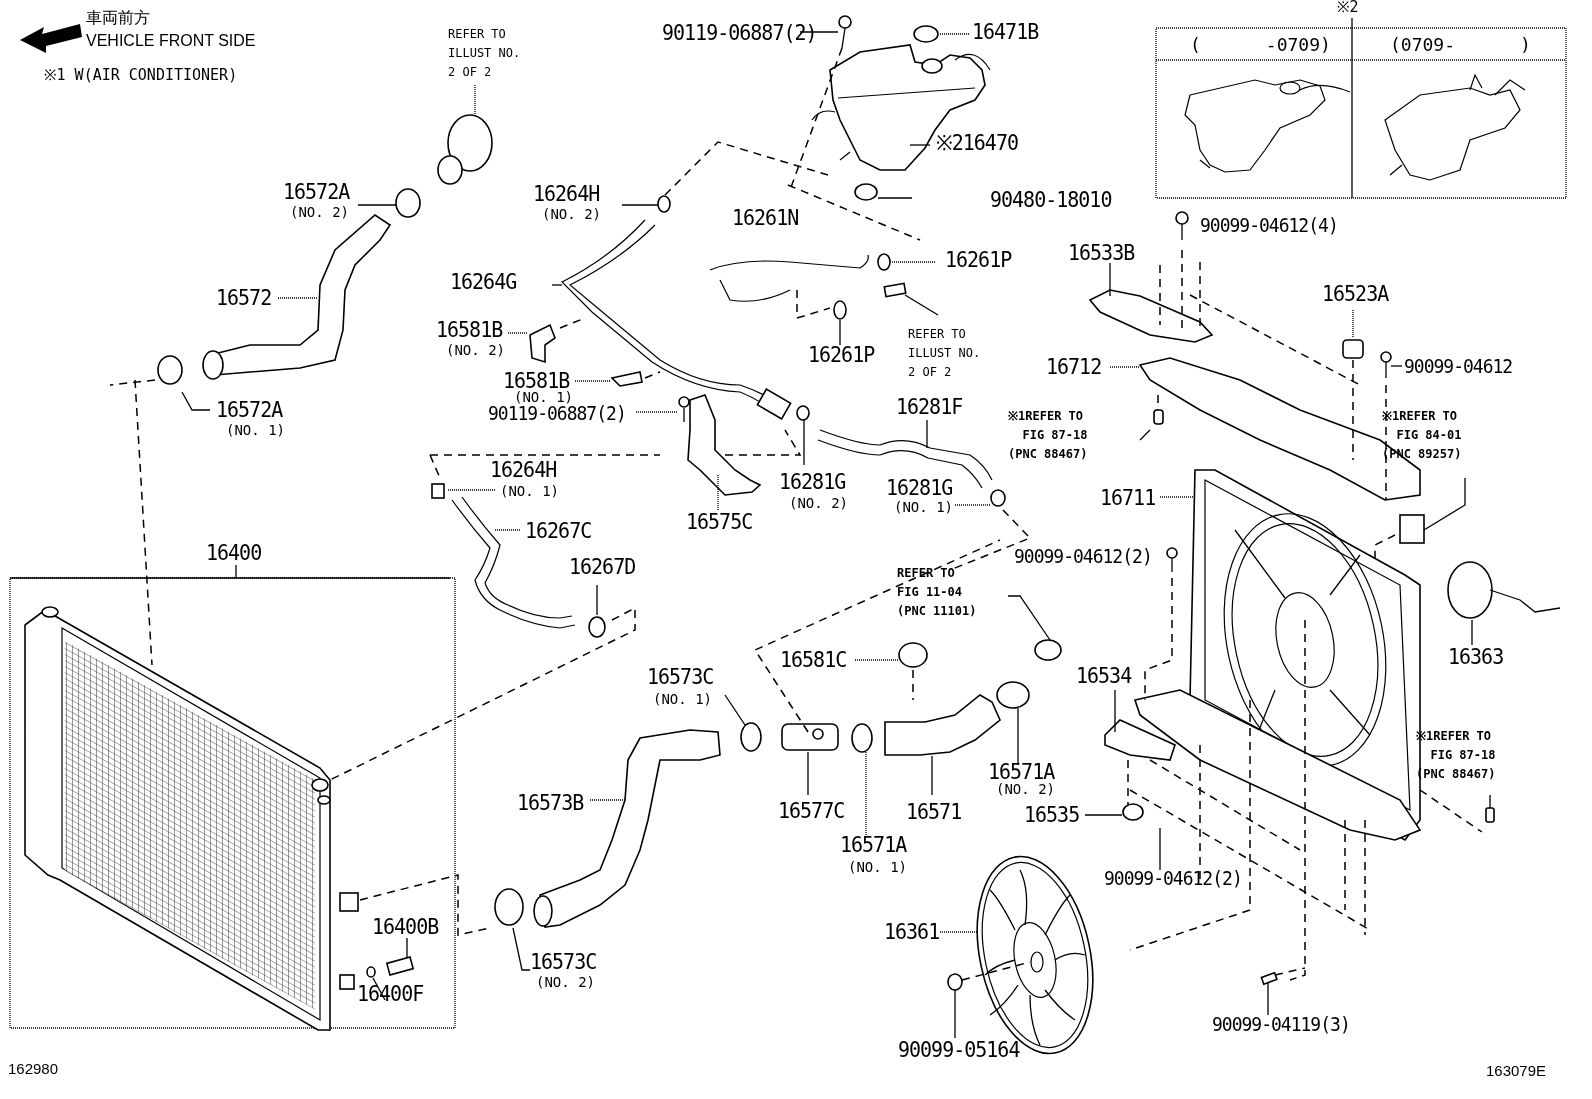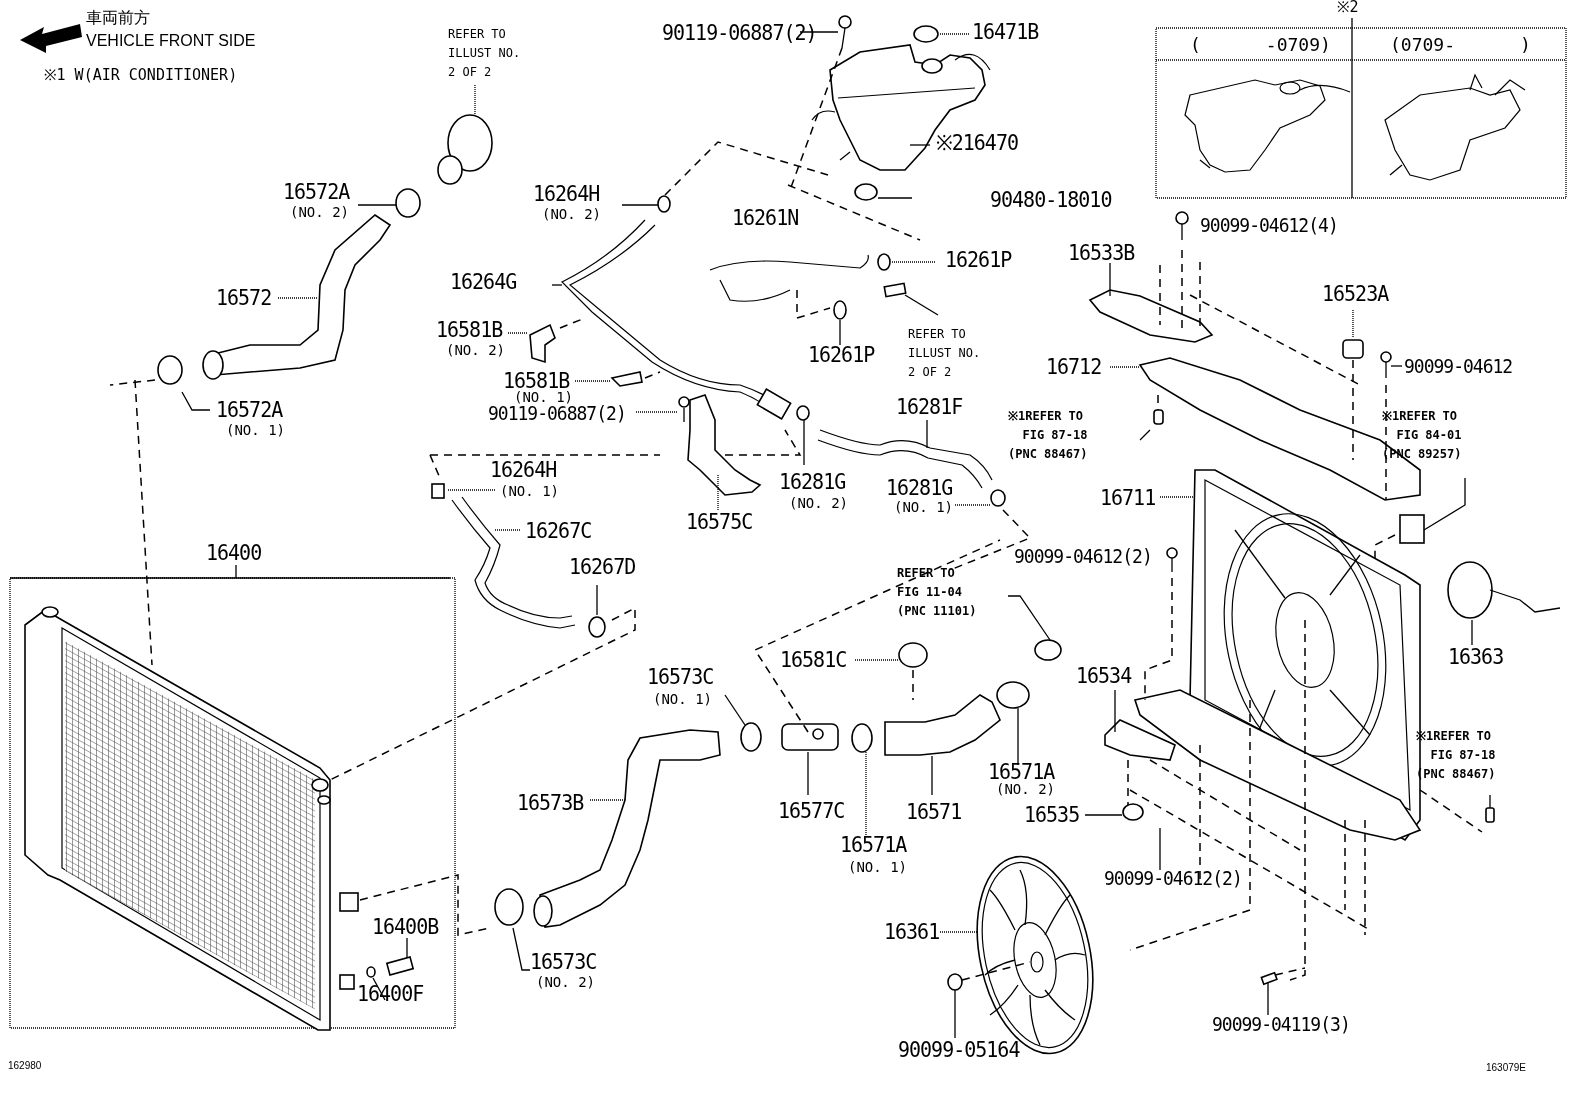--- a/index.html
+++ b/index.html
@@ -7,21 +7,21 @@
            font-family: "DejaVu Sans Mono", "Liberation Mono", monospace; color: #000; }
     #stage { position: absolute; left: 0; top: 0; width: 1592px; height: 889px; }
     svg { position: absolute; left: 0; top: 0; }
     .pn { position: absolute; font-family: "DejaVu Sans Mono", monospace; font-weight: normal;
           font-size: 20px; letter-spacing: -1px; white-space: nowrap; line-height: 1; transform: scaleY(1.05); }
     .sub { position: absolute; font-family: "DejaVu Sans Mono", monospace; font-size: 14px;
            white-space: nowrap; line-height: 1; }
     .note { position: absolute; font-family: "DejaVu Sans Mono", monospace; font-size: 12px;
             white-space: pre; line-height: 19px; }
     .hdr { position: absolute; font-family: "Liberation Sans", sans-serif; font-size: 16px; white-space: nowrap; }
-    .small { position: absolute; font-family: "Liberation Sans", sans-serif; font-size: 10px; white-space: nowrap; }
+    .small { position: absolute; font-family: "Liberation Sans", sans-serif; font-size: 15px; white-space: nowrap; }
     .ln { stroke: #000; stroke-width: 1.3; fill: none; }
     .dl { stroke: #000; stroke-width: 1.5; fill: none; stroke-dasharray: 8 6; }
     .pt { stroke: #000; stroke-width: 1.6; fill: #fff; }
     .pt2 { stroke: #000; stroke-width: 1.2; fill: none; }
     .callout { cursor: pointer; }
   </style>
 </head>
 <body>
 
 <div id="stage">

